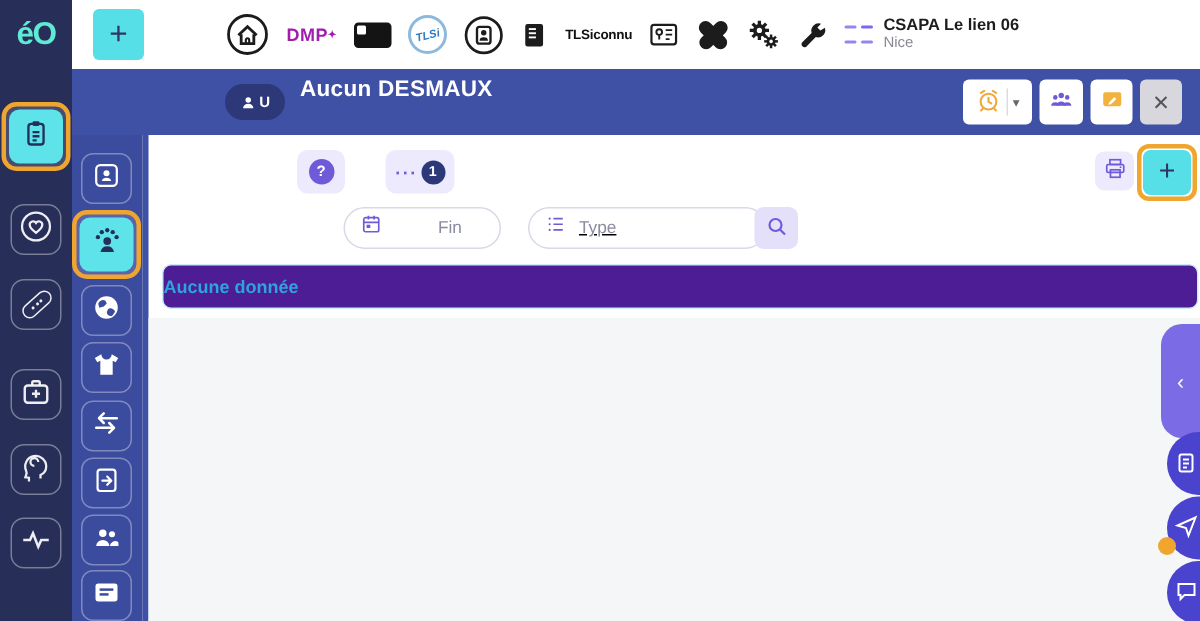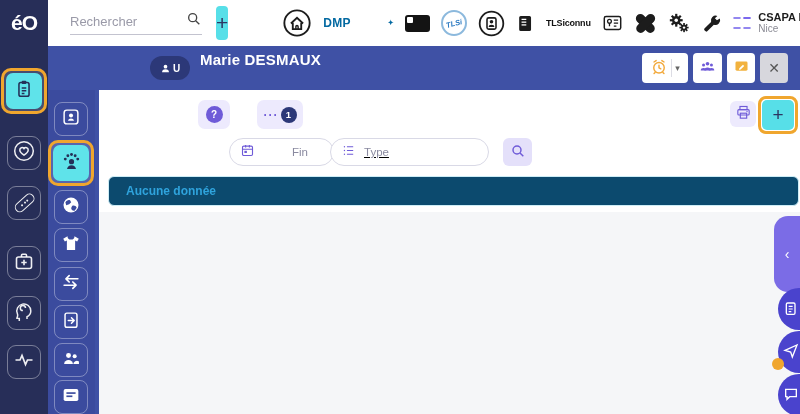--- a/index.html
+++ b/index.html
@@ -3,40 +3,40 @@
 <meta charset="utf-8">
 <style>
   * { margin:0; padding:0; box-sizing:border-box; }
   html,body { width:800px; height:414px; overflow:hidden; }
   body { font-family:"Liberation Sans", sans-serif; }
   .app { position:relative; width:800px; height:414px; background:#f5f6f8; overflow:hidden; }
 
   
   .sidebar-outer { position:absolute; left:0; top:0; width:48px; height:414px; background:#272e58; z-index:4; }
   .logo-box { position:absolute; left:0; top:0; width:48px; height:46px; display:flex; align-items:center; justify-content:center; }
-  .logo { font-size:21px; font-weight:bold; color:#ffffff; letter-spacing:-1px; }
+  .logo { font-size:21px; font-weight:bold; color:#5eead4; letter-spacing:-1px; }
   .so-item { position:absolute; left:7px; width:34px; height:34px; border:1.5px solid rgba(255,255,255,.38); border-radius:9px; display:flex; align-items:center; justify-content:center; cursor:pointer; }
   .hl-frame { position:absolute; border:3px solid #f0a62e; border-radius:10px; padding:2px; background:rgba(255,255,255,.15); }
   .hl-inner { width:36px; height:36px; background:#5fe3ea; border-radius:7px; display:flex; align-items:center; justify-content:center; }
   .so-hl { left:1px; top:68px; }
 
   
   .sidebar-inner { position:absolute; left:48px; top:90px; width:47px; height:324px; background:#3b4b9e; z-index:3; }
   .si-item { position:absolute; left:6px; width:34px; height:34px; border:1.5px solid rgba(255,255,255,.35); border-radius:8px; display:flex; align-items:center; justify-content:center; cursor:pointer; }
   .si-hl { left:0px; top:50px; }
 
   
   .topbar { position:absolute; left:48px; top:0; width:752px; height:46px; background:#ffffff; display:flex; align-items:center; z-index:5; }
   .search-wrap { display:flex; align-items:center; margin-left:22px; border-bottom:1px solid #c3c3cf; padding-bottom:3px; width:140px; }
   .search-input { border:none; outline:none; width:116px; font-size:13px; color:#444; font-family:"Liberation Sans",sans-serif; background:transparent; }
   .search-input::placeholder { color:#9a9aa8; }
   .add-btn { width:34px; height:34px; background:#57dfe8; border:none; border-radius:4px; color:#2d3561; font-size:21px; line-height:30px; margin-left:14px; cursor:pointer; font-weight:400; }
   .tb-icons { display:flex; align-items:center; gap:11px; margin-left:54px; }
   .tb-ic { display:flex; align-items:center; justify-content:center; cursor:pointer; }
-  .dmp { font-size:12px; font-weight:bold; color:#0369a1; letter-spacing:.3px;gap:37px; }
+  .dmp { font-size:12px; font-weight:bold; color:#a21caf; letter-spacing:.3px; }
   .dmp sup { font-size:7px; }
   .black-card { width:25px; height:17px; background:#141414; border-radius:3px; position:relative; }
   .black-card::after { content:""; position:absolute; left:2px; top:2px; width:6px; height:6px; background:#fff; border-radius:1px; }
   .tlsi { width:26px; height:26px; border:2px solid #8cb9dd; border-radius:50%; display:flex; align-items:center; justify-content:center; }
   .tlsi span { font-size:7.5px; font-weight:bold; font-style:italic; color:#2e7cc3; transform:rotate(-14deg); }
   .addictions { font-size:9px; font-weight:bold; color:#111; line-height:8.5px; letter-spacing:-.2px; }
   .apps-grid { display:grid; grid-template-columns:8px 8px; grid-template-rows:8px 8px; gap:2.5px; }
   .apps-grid i { border:1.6px solid #9387ef; border-radius:2px; }
   .apps-grid i.fill { background:#7b68ee; border-color:#7b68ee; }
   .org { margin-left:7px; line-height:11px; white-space:nowrap; }
@@ -70,24 +70,24 @@
   .print-btn { position:absolute; right:44px; top:11px; width:26px; height:26px; background:#edeafd; border:none; border-radius:6px; display:flex; align-items:center; justify-content:center; cursor:pointer; }
   .add-frame { position:absolute; right:2px; top:6px; border:3px solid #f0a62e; border-radius:8px; padding:1px; background:rgba(255,255,255,.6); }
   .add-main-btn { width:32px; height:30px; background:#57dfe8; border:none; border-radius:5px; color:#2d3561; font-size:19px; cursor:pointer; }
 
   .filter-row { position:absolute; left:0; top:48px; width:100%; height:28px; }
   .pill { position:absolute; height:28px; border:1px solid #d9d9e6; border-radius:14px; background:#fff; display:flex; align-items:center; padding-left:10px; gap:8px; }
   .pill input { border:none; outline:none; font-size:11.5px; color:#555; width:70%; background:transparent; font-family:"Liberation Sans",sans-serif; }
   .pill input::placeholder { color:#8a8aa0; }
   .pill-debut { left:18px; width:104px; }
   .pill-fin { left:134px; width:105px;gap:37px; }
-  .pill-type { left:235px; width:159px;text-decoration:underline; }
+  .pill-type { left:257px; width:159px;text-decoration:underline; }
   .filter-search-btn { position:absolute; left:408px; top:0; width:29px; height:28px; background:#e4e0fa; border:none; border-radius:6px; display:flex; align-items:center; justify-content:center; cursor:pointer; }
 
-  .empty-bar { position:absolute; left:13px; right:1px; top:86px; height:30px; background:#0c4a6e; border:1px solid #cdedf6; border-radius:6px; display:flex; align-items:center; padding-left:17px; }
+  .empty-bar { position:absolute; left:13px; right:1px; top:86px; height:30px; background:#4c1d95; border:1px solid #cdedf6; border-radius:6px; display:flex; align-items:center; }
   .empty-text { color:#2fa3dc; font-size:12px; font-weight:bold; }
 
   
   .panel-tab { position:absolute; right:0; top:216px; width:26px; height:76px; background:#7b6ce6; border-radius:14px 0 0 14px; display:flex; align-items:center; justify-content:center; color:#fff; font-size:14px; cursor:pointer; z-index:6; }
   .fab { position:absolute; right:-20px; width:42px; height:42px; border-radius:50%; background:#4a43cd; z-index:6; cursor:pointer; }
   .fab svg { position:absolute; left:5px; top:12px; }
   .fab1 { top:288px; }
   .fab2 { top:331px; }
   .fab3 { top:374px; z-index:7; }
   .notif-dot { position:absolute; right:16px; top:358px; width:12px; height:12px; border-radius:50%; background:#f0a62e; z-index:6; }
@@ -245,29 +245,20 @@
         <svg width="22" height="22" viewBox="0 0 24 24">
           <rect x="4" y="5.5" width="16" height="13" rx="2" fill="#fff"></rect>
           <rect x="7" y="9" width="10" height="1.8" fill="#3b4b9e"></rect>
           <rect x="7" y="12.5" width="6.5" height="1.8" fill="#3b4b9e"></rect>
         </svg>
       </span>
     </div>
   </nav>
 
   <header class="topbar">
-    <div class="search-wrap">
-      <input class="search-input" type="text" placeholder="Rechercher" style="">
-      <span>
-        <svg width="16" height="16" viewBox="0 0 24 24" fill="none" stroke="#444" stroke-width="2">
-          <circle cx="10" cy="10" r="6"></circle>
-            <path d="M14.5 14.5 20 20"></path>
-        </svg>
-      </span>
-    </div>
     <button class="add-btn">+</button>
 
     <div class="tb-icons">
       <span class="tb-ic">
         <svg width="30" height="30" viewBox="0 0 32 32" fill="none" stroke="#1c1c1c" stroke-width="2">
           <circle cx="16" cy="16" r="13.5"></circle>
           <path d="M9.5 16.5 16 10.5 22.5 16.5"></path>
           <path d="M11.5 15.8 v6.7 h9 v-6.7"></path>
           <path d="M14.8 22.5 v-2.6 a1.2 1.2 0 0 1 2.4 0 v2.6" stroke-width="1.5"></path>
         </svg>
@@ -354,21 +345,21 @@
   </header>
 
   <div class="banner">
     <div class="pt-pill">
       <svg width="11" height="11" viewBox="0 0 24 24" fill="#fff">
         <circle cx="12" cy="8" r="4"></circle>
           <path d="M4.5 20 a7.5 6.5 0 0 1 15 0 z"></path>
       </svg>
       <span class="u">U</span>
     </div>
-    <div class="pt-name">Marie DESMAUX</div>
+    <div class="pt-name">Aucun DESMAUX</div>
 
     <div class="bn-actions">
       <button class="bn-btn bn-alarm">
         <span>
           <svg width="18" height="18" viewBox="0 0 24 24" fill="none" stroke="#f2a93b" stroke-width="1.9" stroke-linecap="round">
             <circle cx="12" cy="13" r="7"></circle>
             <path d="M12 9.7 V13 l2.4 1.5"></path>
             <path d="M5.3 5.3 8.2 3.4 M18.7 5.3 15.8 3.4"></path>
             <path d="M6.8 19.3 5.4 20.8 M17.2 19.3 18.6 20.8"></path>
           </svg>

